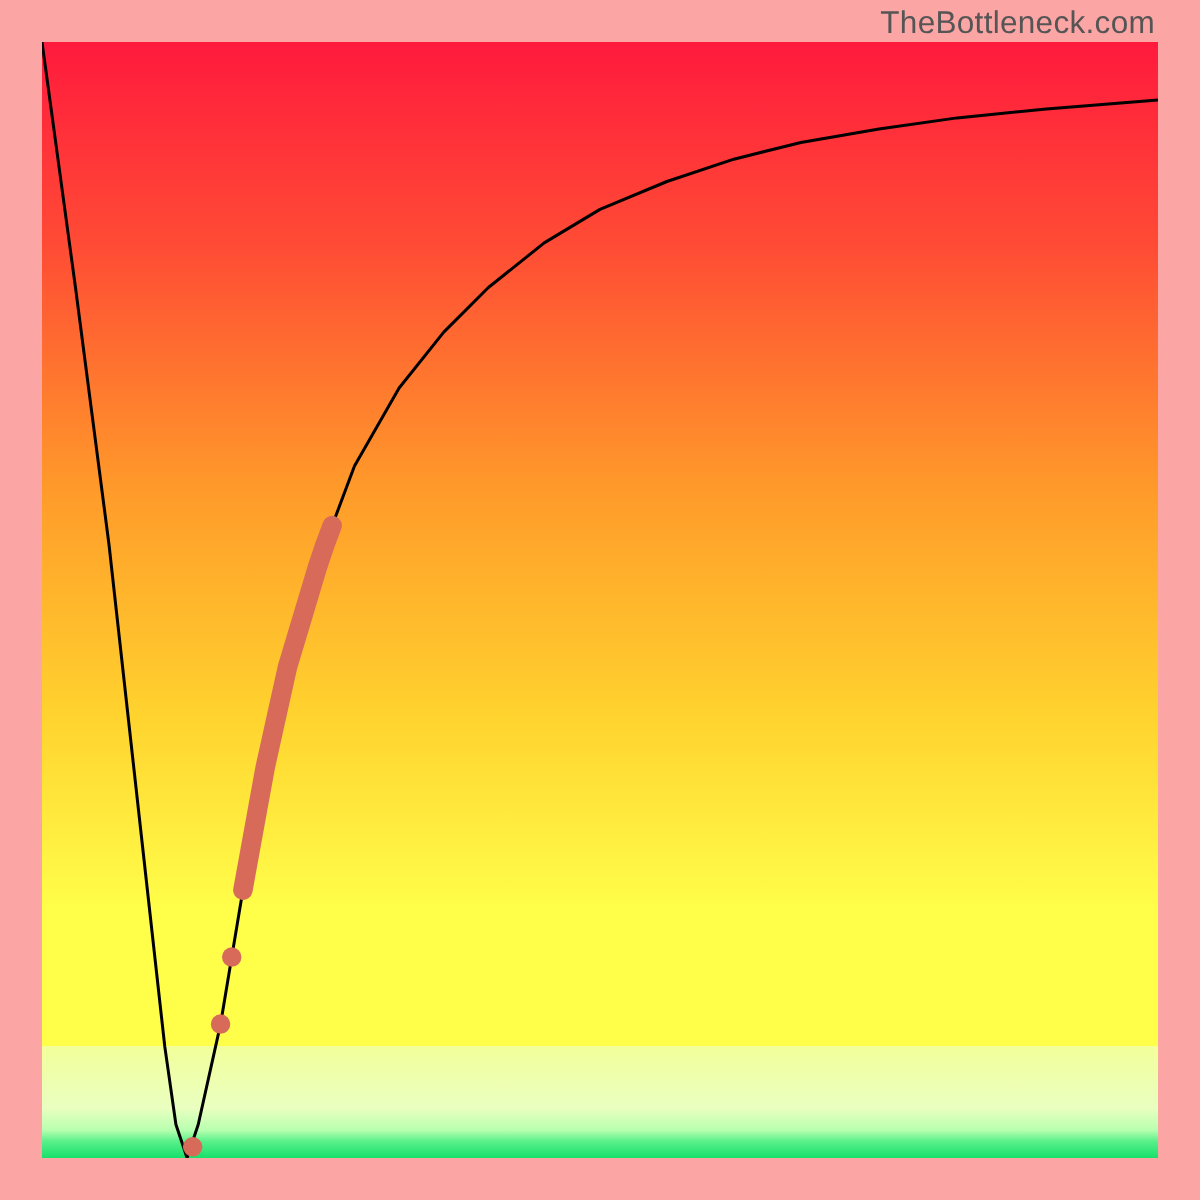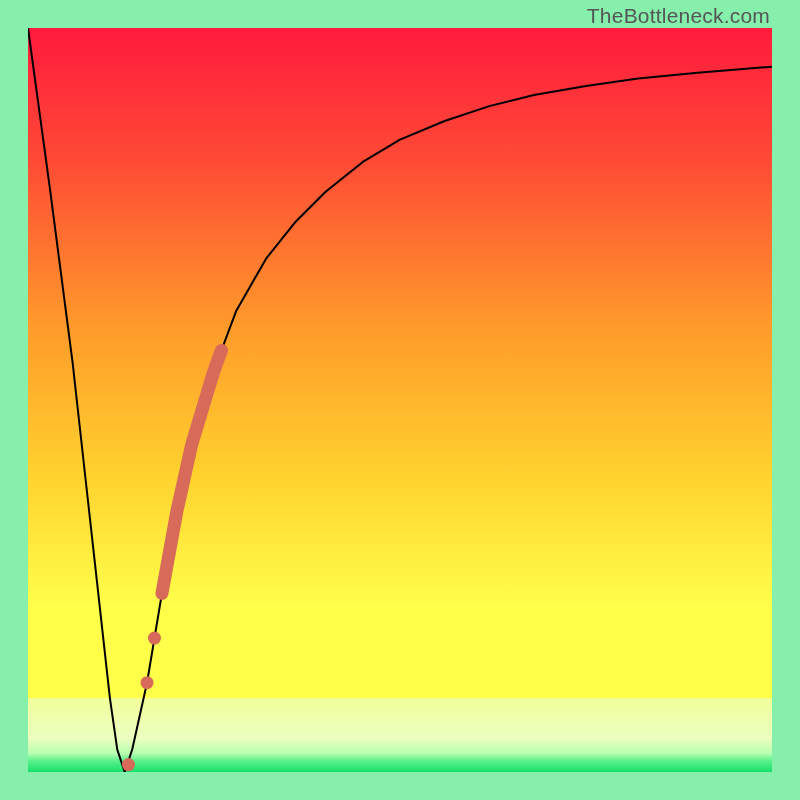--- a/index.html
+++ b/index.html
@@ -8,21 +8,21 @@
     width: 800px;
     height: 800px;
     overflow: hidden;
     background: #000;
     font-family: Arial, Helvetica, sans-serif;
   }
   .frame {
     position: absolute;
     left: 0; top: 0;
     width: 800px; height: 800px;
-    background: #86efac;
+    background: #fca5a5;
   }
   .plot {
     position: absolute;
     left: 28px;
     top: 28px;
     width: 744px;
     height: 744px;
     overflow: hidden;
   }
   .gradient {

